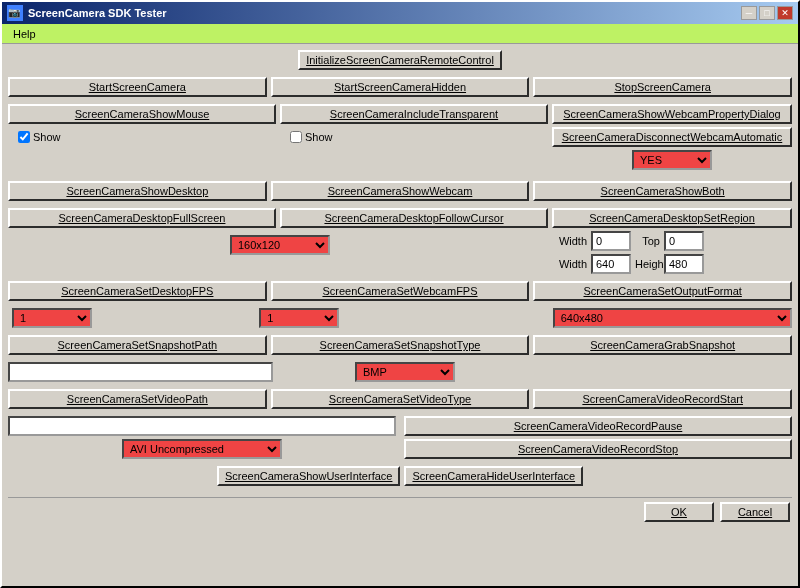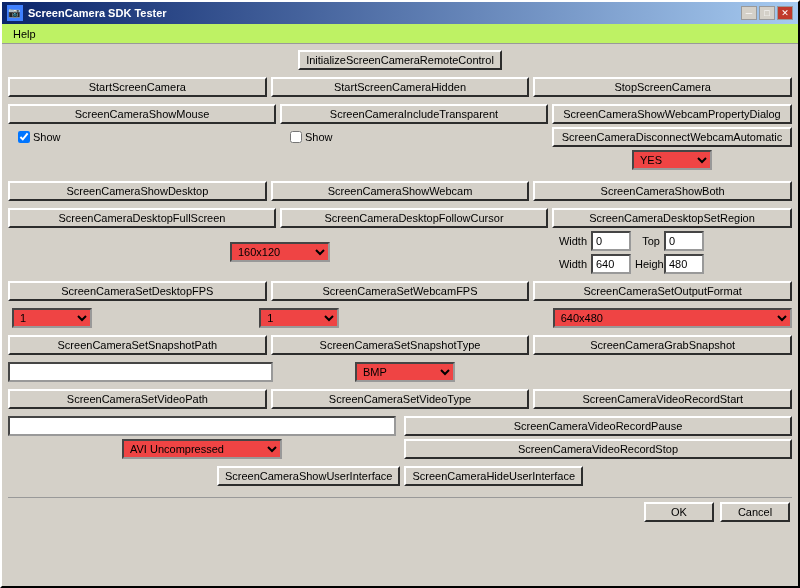--- a/index.html
+++ b/index.html
@@ -72,20 +72,21 @@
       border-bottom-color: #808080;
       padding: 2px 6px;
       font-size: 11px;
       cursor: pointer;
       white-space: nowrap;
       font-family: 'MS Sans Serif', Arial, sans-serif;
       min-height: 20px;
       display: inline-flex;
       align-items: center;
       justify-content: center;
+      text-decoration: underline;
     }
     .win-input {
       background: white;
       border: 2px inset #999;
       padding: 1px 3px;
       font-size: 11px;
       height: 20px;
       font-family: 'MS Sans Serif', Arial, sans-serif;
     }
     .win-select {
@@ -199,21 +200,21 @@
       </div>
     </div>
 
     <div class="row">
       <button class="win-btn flex-1">ScreenCameraShowDesktop</button>
       <button class="win-btn flex-1">ScreenCameraShowWebcam</button>
       <button class="win-btn flex-1">ScreenCameraShowBoth</button>
     </div>
 
     <div class="row" style="align-items:flex-start;">
-      <div style="flex:1; display:flex; flex-direction:column; gap:10px;">
+      <div style="flex:1; display:flex; flex-direction:column; gap:3px;">
         <div class="row">
           <button class="win-btn flex-1">ScreenCameraDesktopFullScreen</button>
           <button class="win-btn flex-1">ScreenCameraDesktopFollowCursor</button>
         </div>
         <div class="row" style="justify-content:center; padding-left:4px;">
           <select class="win-select" style="width:100px;">
             <option>160x120</option>
             <option>320x240</option>
             <option>640x480</option>
           </select>

